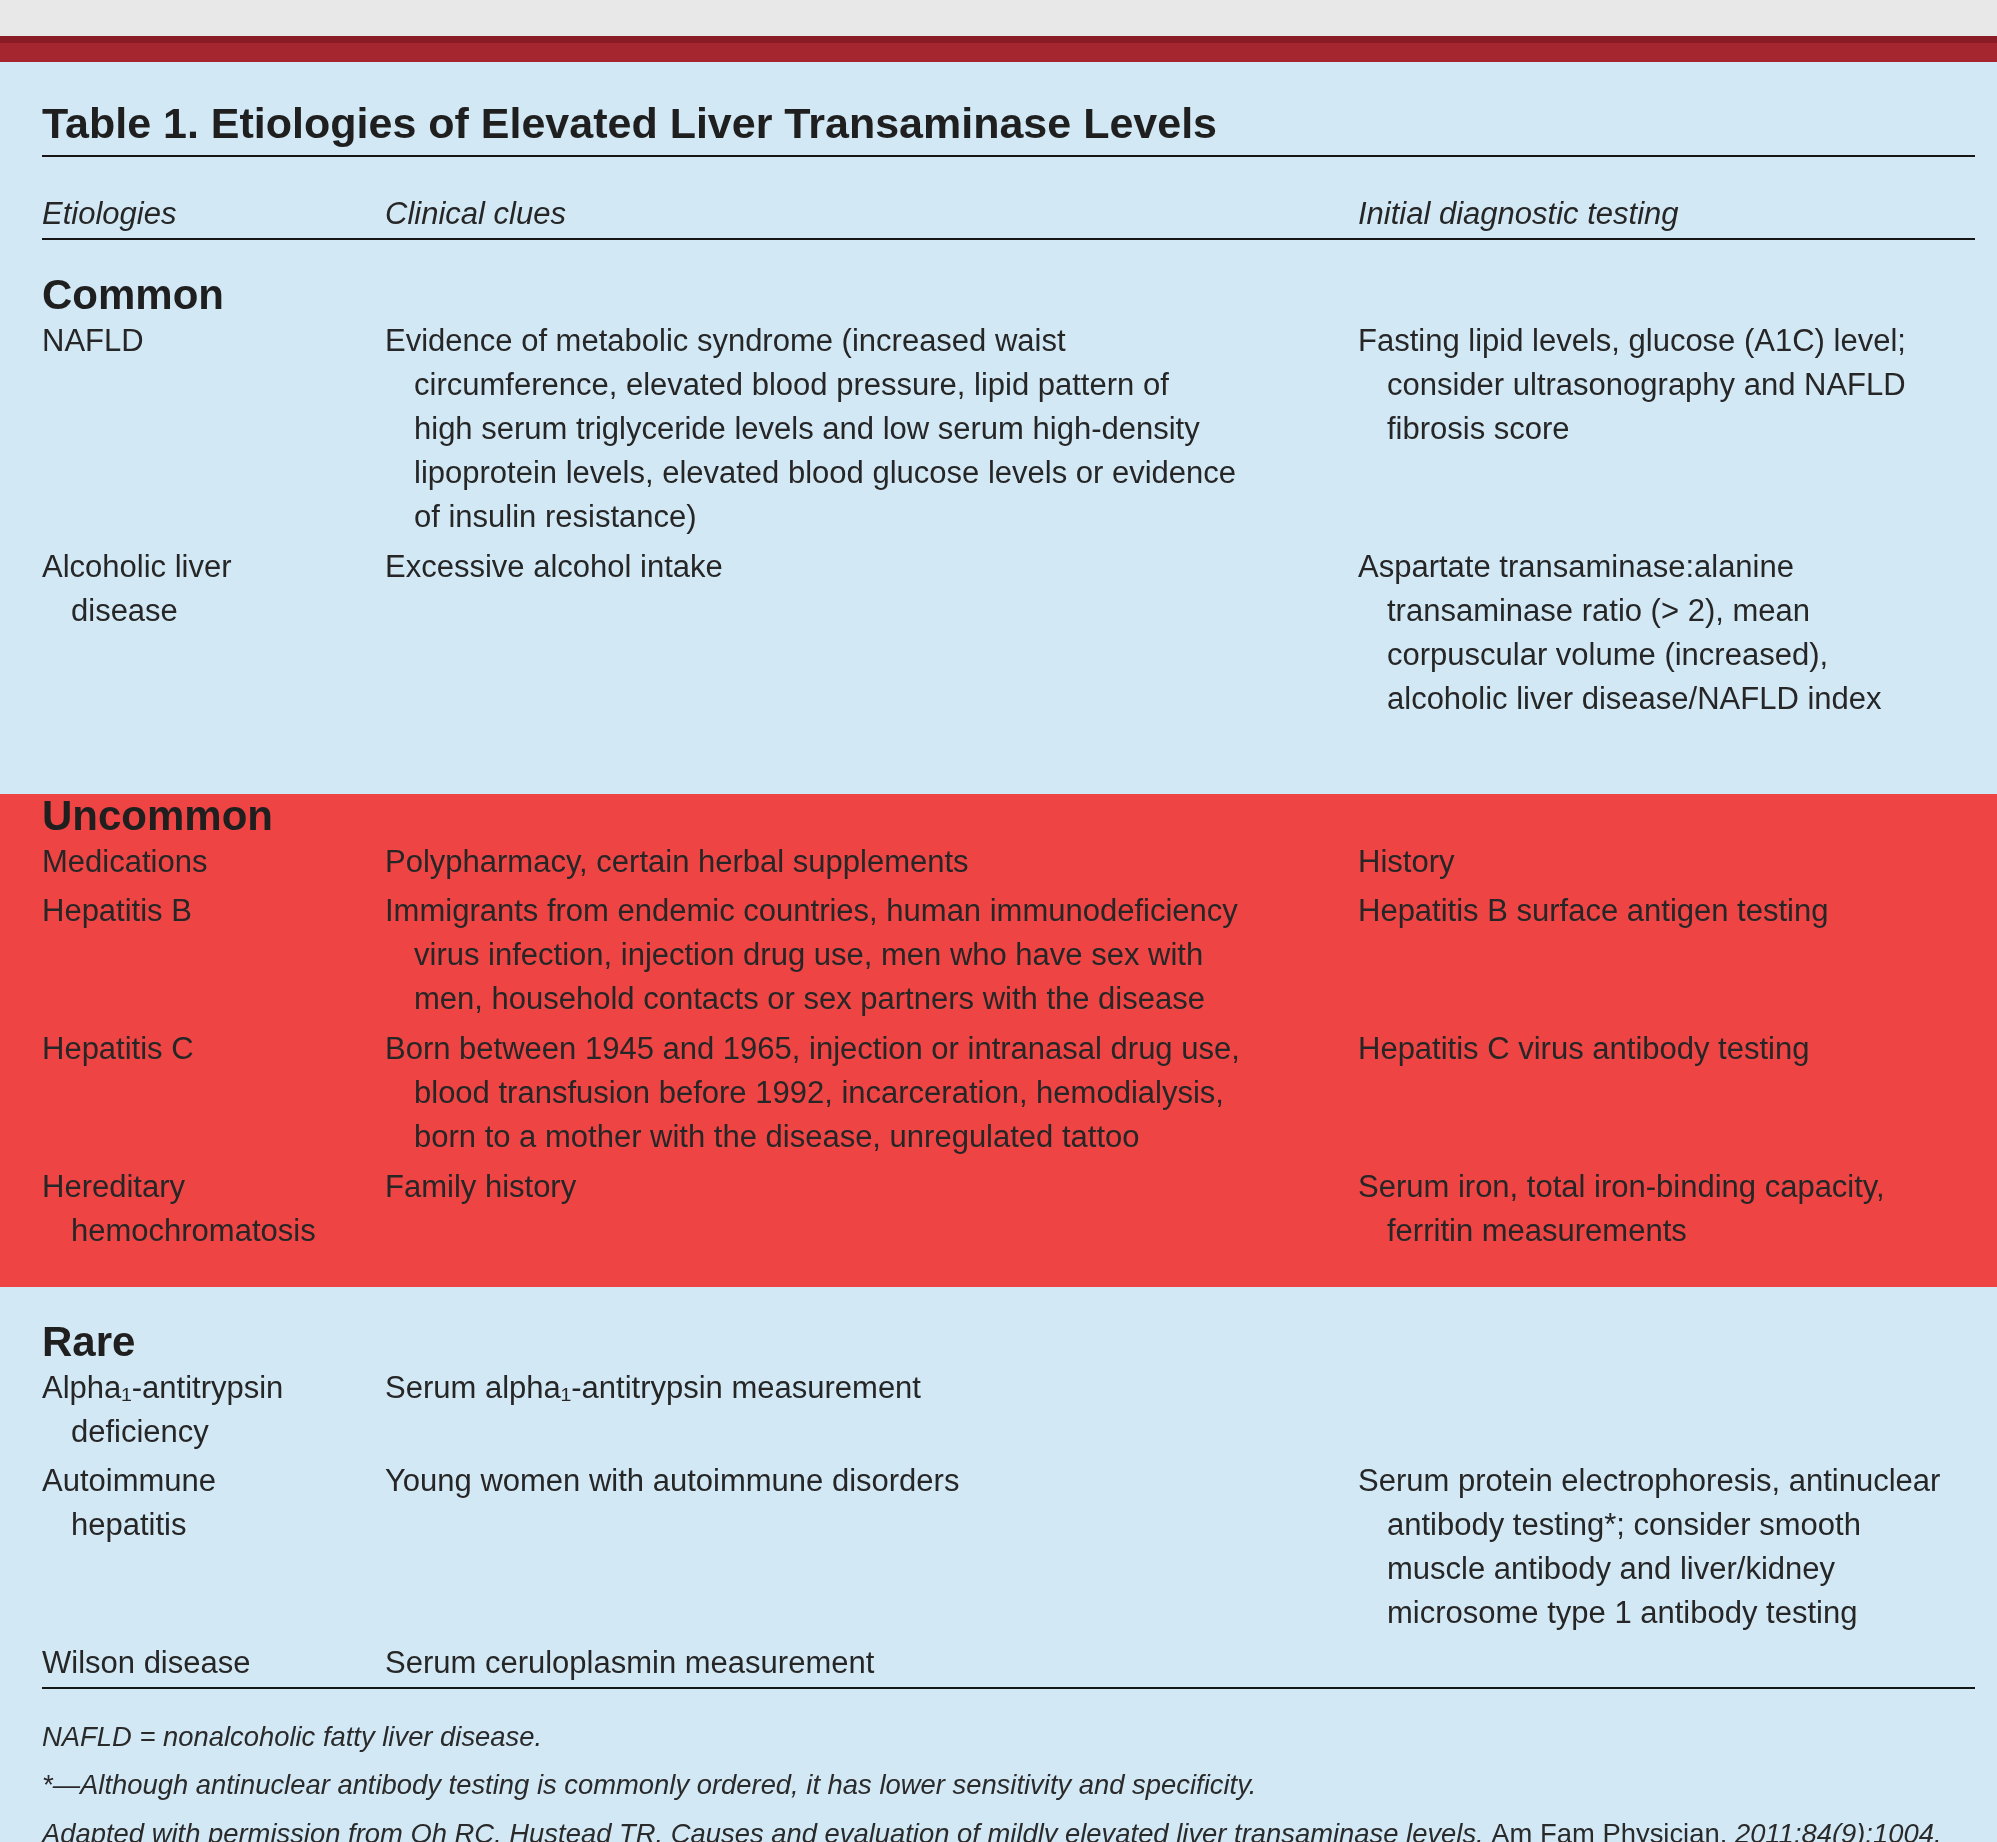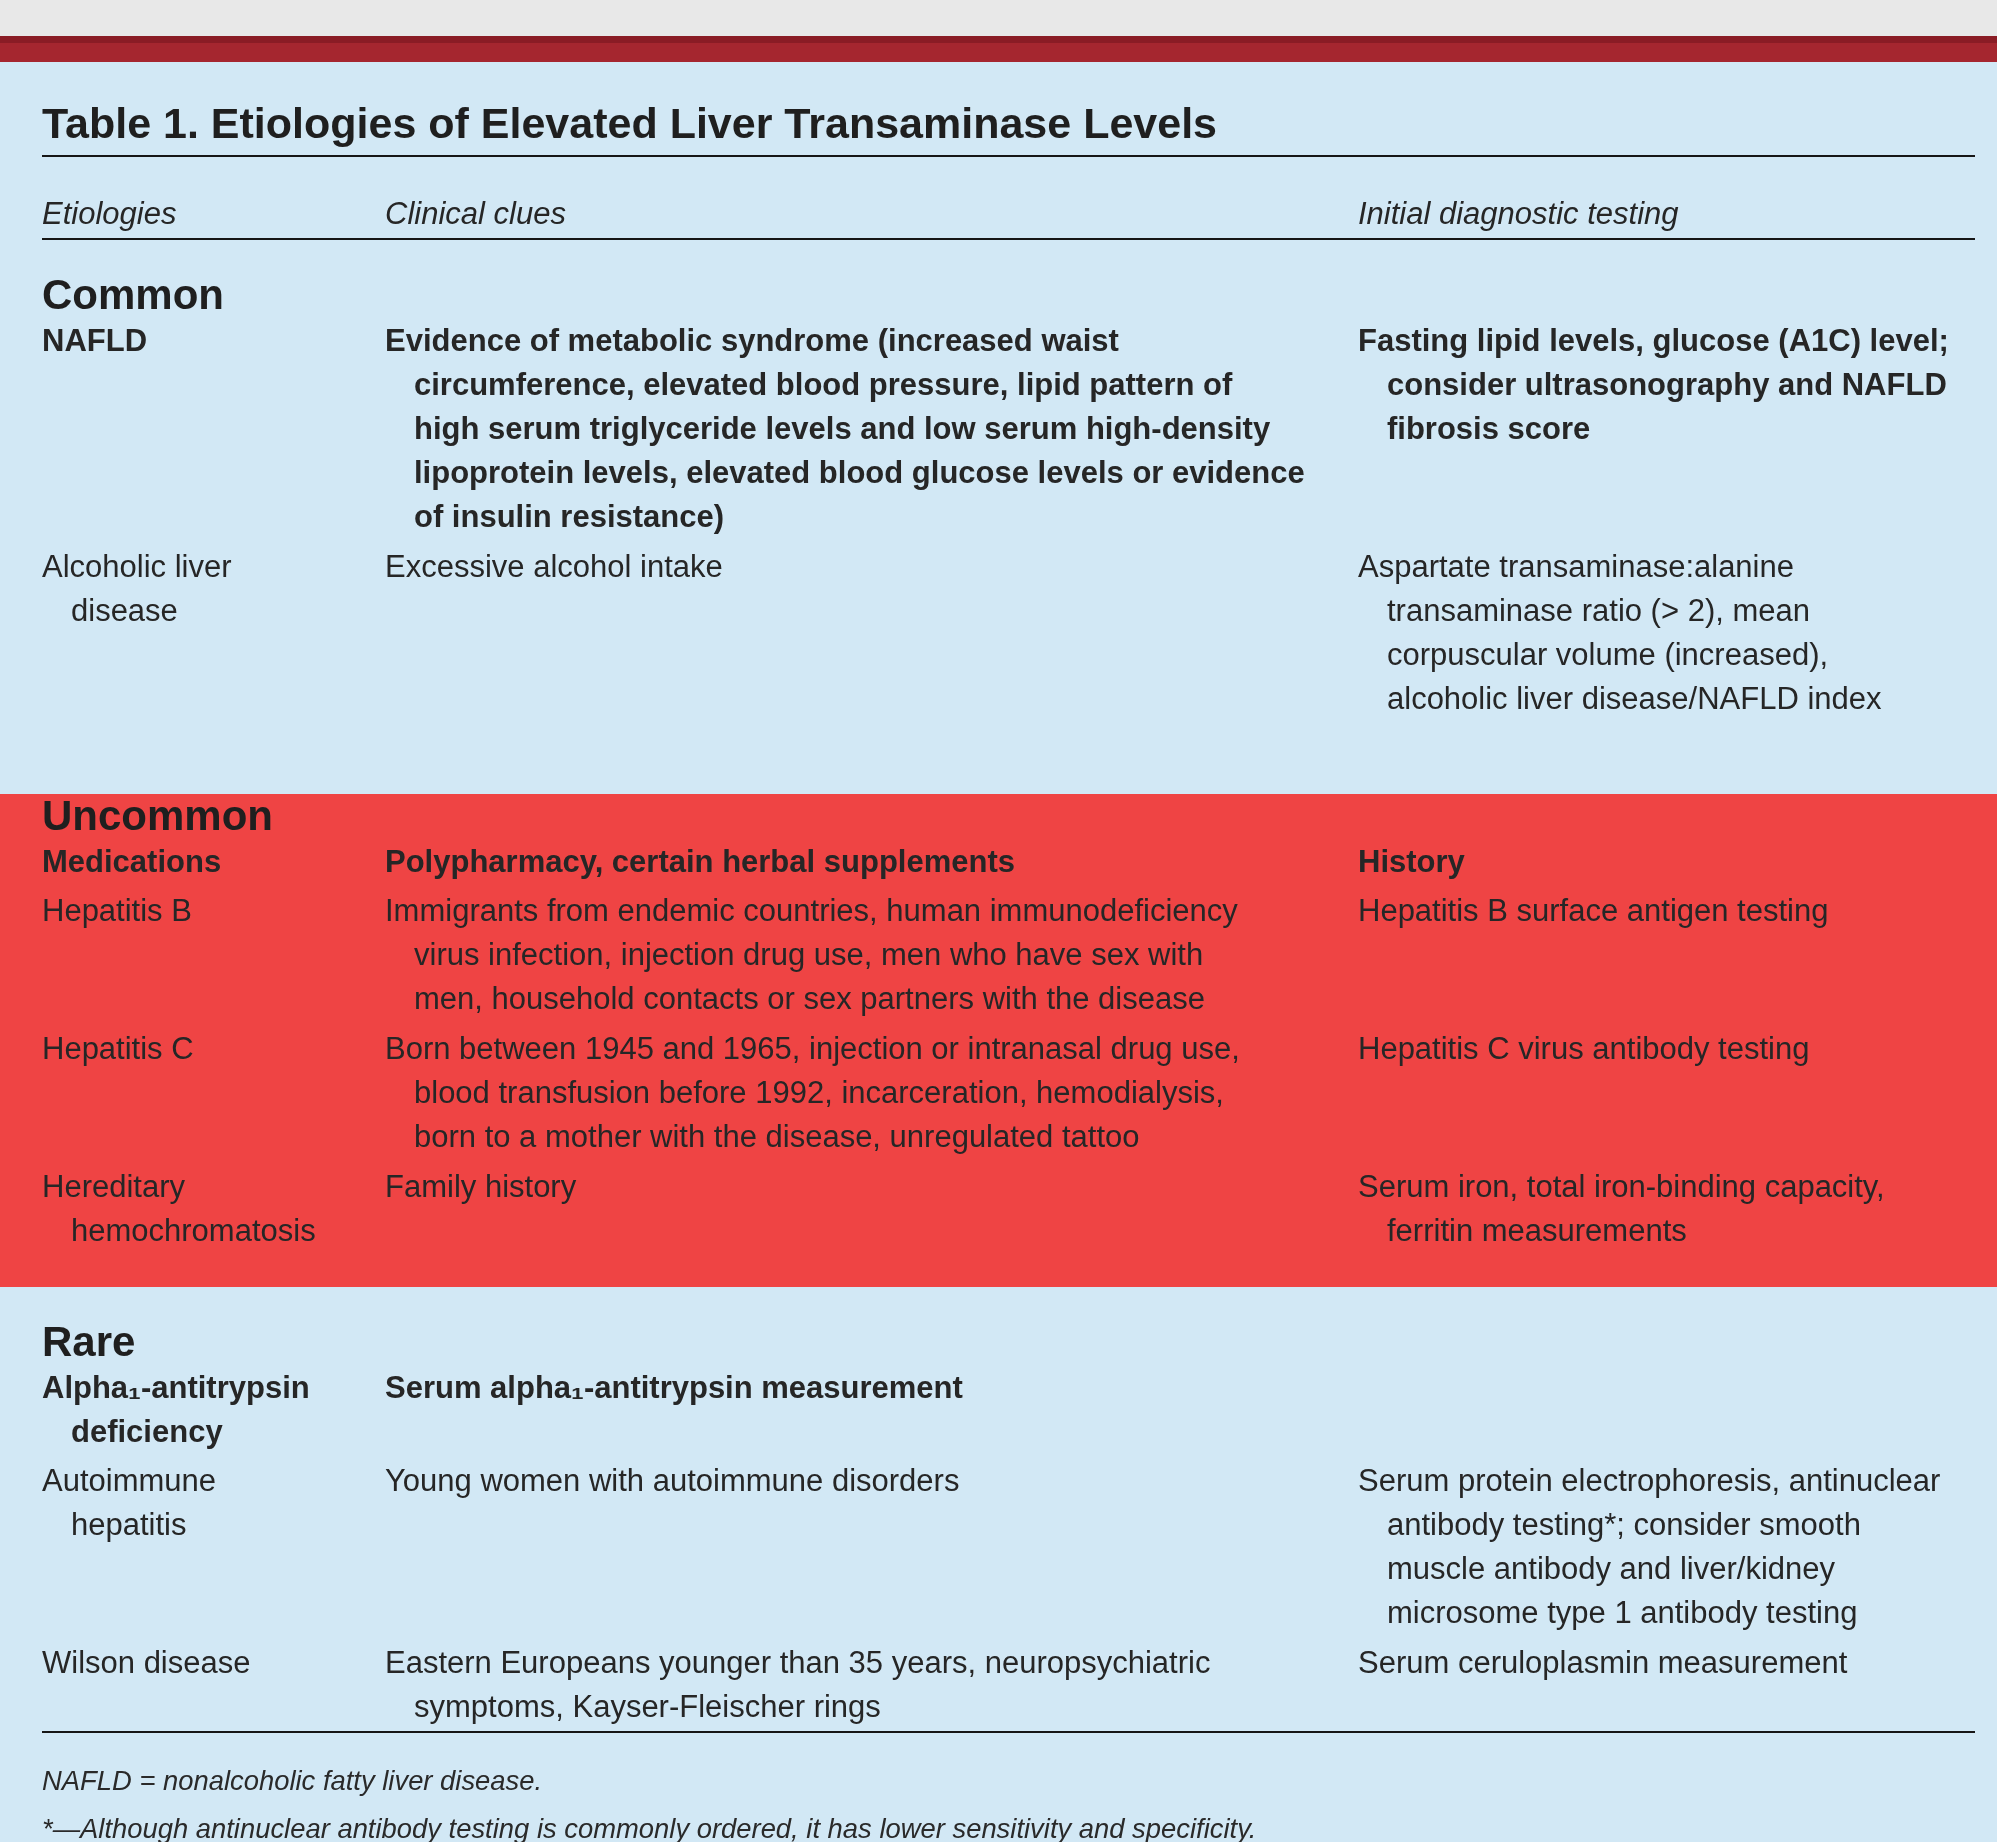--- a/index.html
+++ b/index.html
@@ -43,21 +43,21 @@
     box-sizing:border-box;
     padding-left:29px; text-indent:-29px;
     padding-right:9.8px;
     white-space:pre-line;
   }
   .secname {
     margin:33px 23.5px 0 42px;
     font-size:42px; line-height:44px;
     font-weight:bold; color:#1f1f1f;
   }
-  .secname + .row { margin-top:2px;font-weight:bold; }
+  .secname + .row { margin-top:2px; }
   .row + .row { margin-top:5.9px; }
 
   .footer { margin-top:0; }
   .fn {
     margin:9.8px 23.5px 0 42px;
     font-size:27.4px; line-height:39px;
     font-style:italic; white-space:nowrap; color:#2a2a2a;
   }
   .fn-first { margin-top:27.4px; }
   .fn .roman { font-style:normal; }
@@ -152,22 +152,20 @@
 hepatitis</div>
       <div class="cell">Young women with autoimmune disorders</div>
       <div class="cell">Serum protein electrophoresis, antinuclear
 antibody testing*; consider smooth
 muscle antibody and liver/kidney
 microsome type 1 antibody testing</div>
     </div>
 
     <div class="row">
       <div class="cell">Wilson disease</div>
-      <div class="cell">Eastern Europeans younger than 35 years, neuropsychiatric
-symptoms, Kayser-Fleischer rings</div>
       <div class="cell">Serum ceruloplasmin measurement</div>
     </div>
 
     <div class="footer">
       <div class="hr hr-foot"></div>
       <div class="fn fn-first">NAFLD = nonalcoholic fatty liver disease.</div>
       <div class="fn">*—Although antinuclear antibody testing is commonly ordered, it has lower sensitivity and specificity.</div>
       <div class="fn"><span>Adapted with permission from Oh RC, Hustead TR. Causes and evaluation of mildly elevated liver transaminase levels.</span> <span class="roman">Am Fam Physician.</span> <span>2011;84(9):1004.</span></div>
     </div>
   </div>

